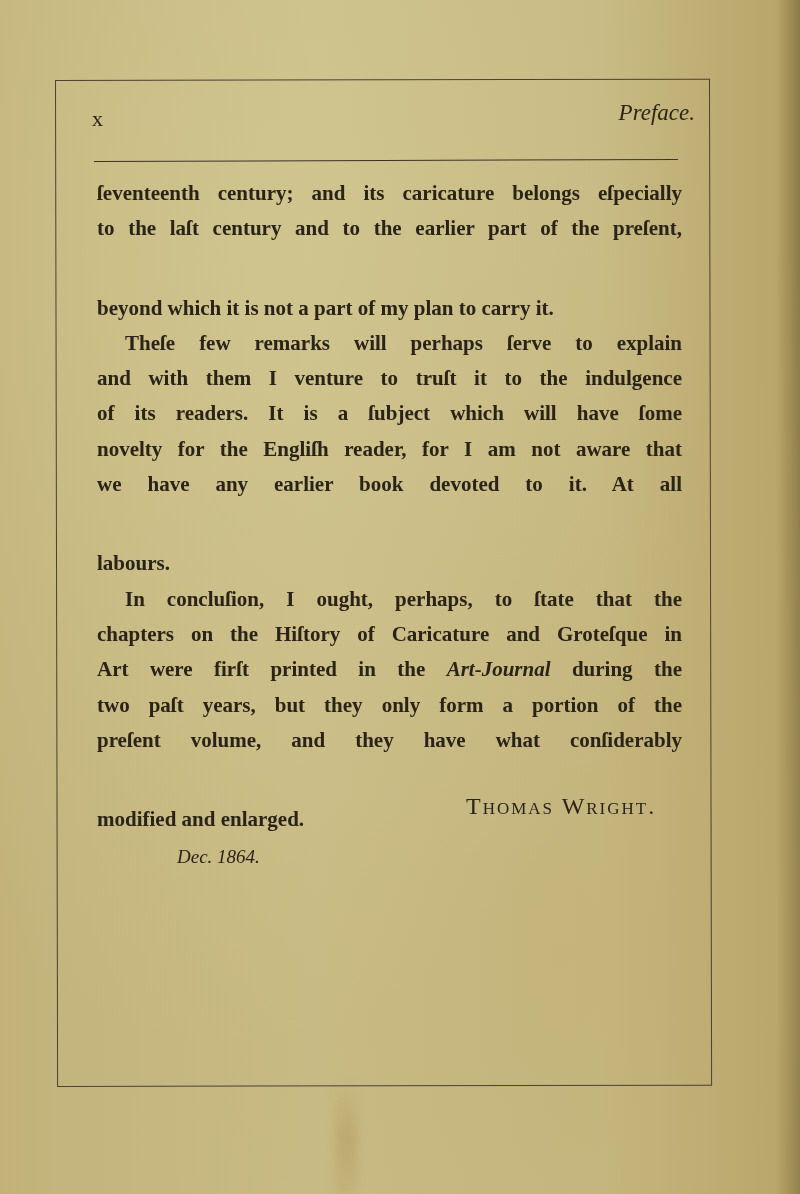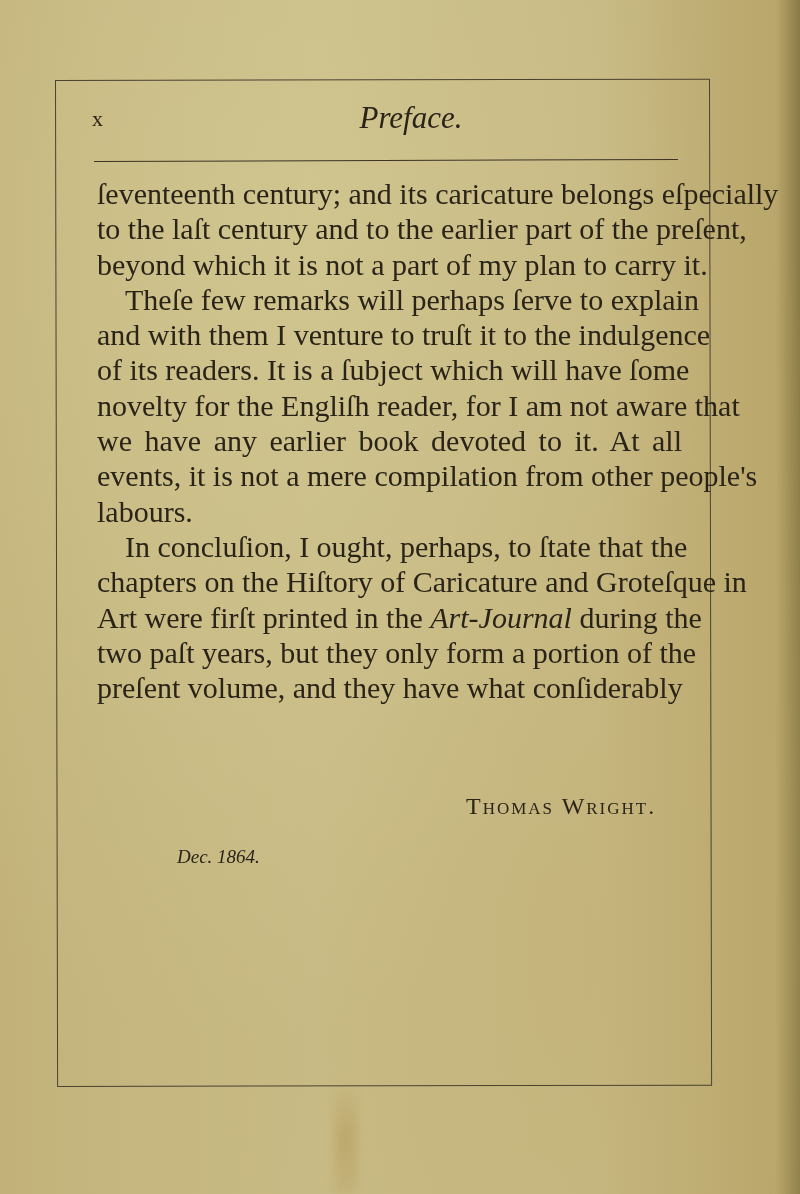--- a/index.html
+++ b/index.html
@@ -47,54 +47,55 @@
     }
     .folio {
       position: absolute;
       left: 0;
       top: 6px;
       font-size: 22px;
       letter-spacing: 0.5px;
     }
     .head-title {
       position: absolute;
-      left: 14px;
+      left: 3px;
       width: 100%;
       top: 0;
-      text-align: center;
+      text-align: right;
       font-style: italic;
-      font-size: 31px;
+      font-size: 23px;
       padding-left: 10px;
     }
     .head-rule {
       position: absolute;
       left: 94px;
       top: 160px;
       width: 584px;
       height: 0;
       border-top: 1.5px solid #3b3426;
       transform: rotate(-0.2deg);
     }
     .body-text {
       position: absolute;
       left: 97px;
       top: 176px;
       width: 585px;
     }
     .line {
       display: block;
-      font-size: 30px;
+      font-size: 21px;
       line-height: 35.3px;
       height: 35.3px;
       white-space: nowrap;
       text-align: justify;
       text-align-last: justify;
+      font-weight: bold;
     }
     .line.indent { padding-left: 28px; }
-    .line.last { text-align-last: left; }
+    .line.last { text-align-last: left; margin-top: 44px; }
     .line .ital { font-style: italic; }
     .signature {
       position: absolute;
       left: 466px;
       top: 793px;
       font-size: 24px;
       letter-spacing: 2px;
       font-variant: small-caps;
       white-space: nowrap;
     }
@@ -124,26 +125,26 @@
 
 <div class="body-text">
   <span class="line">ſeventeenth century; and its caricature belongs eſpecially</span>
   <span class="line">to the laſt century and to the earlier part of the preſent,</span>
   <span class="line last">beyond which it is not a part of my plan to carry it.</span>
   <span class="line indent">Theſe few remarks will perhaps ſerve to explain</span>
   <span class="line">and with them I venture to truſt it to the indulgence</span>
   <span class="line">of its readers. It is a ſubject which will have ſome</span>
   <span class="line">novelty for the Engliſh reader, for I am not aware that</span>
   <span class="line">we have any earlier book devoted to it. At all</span>
-  <span class="line">events, it is not a mere compilation from other people's</span>
   <span class="line last">labours.</span>
   <span class="line indent">In concluſion, I ought, perhaps, to ſtate that the</span>
   <span class="line">chapters on the Hiſtory of Caricature and Groteſque in</span>
   <span class="line"><span>Art were firſt printed in the </span><span class="ital">Art-Journal</span><span> during the</span></span>
   <span class="line">two paſt years, but they only form a portion of the</span>
   <span class="line">preſent volume, and they have what conſiderably</span>
+  <span class="line last">modified and enlarged.</span>
 </div>
 
 <div class="signature">Thomas Wright.</div>
 
 <div class="address">
   <div class="date">Dec. 1864.</div>
 </div>
 
 </body></html>

